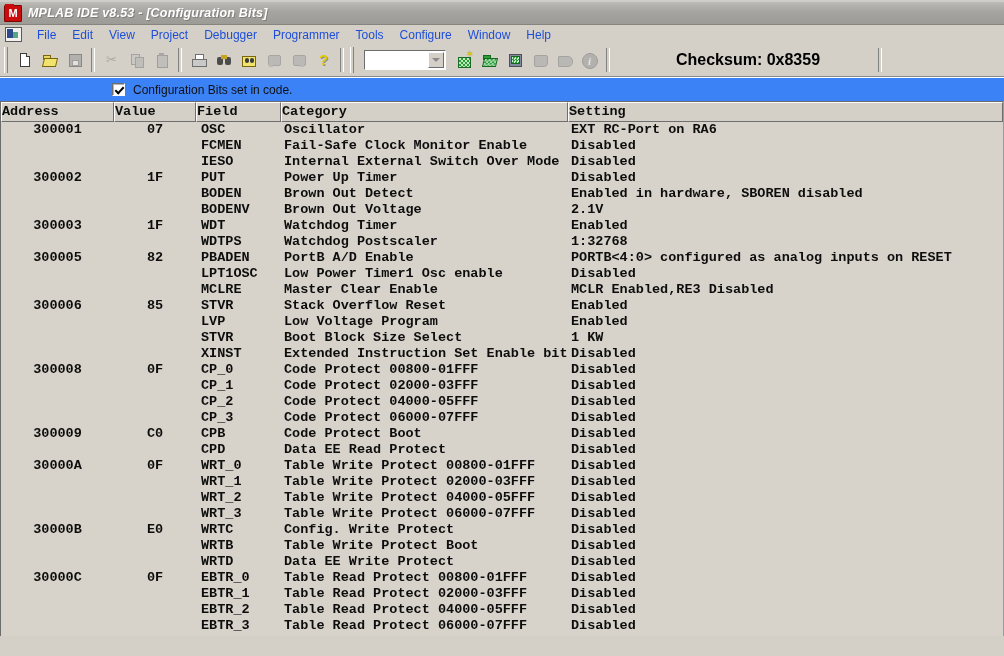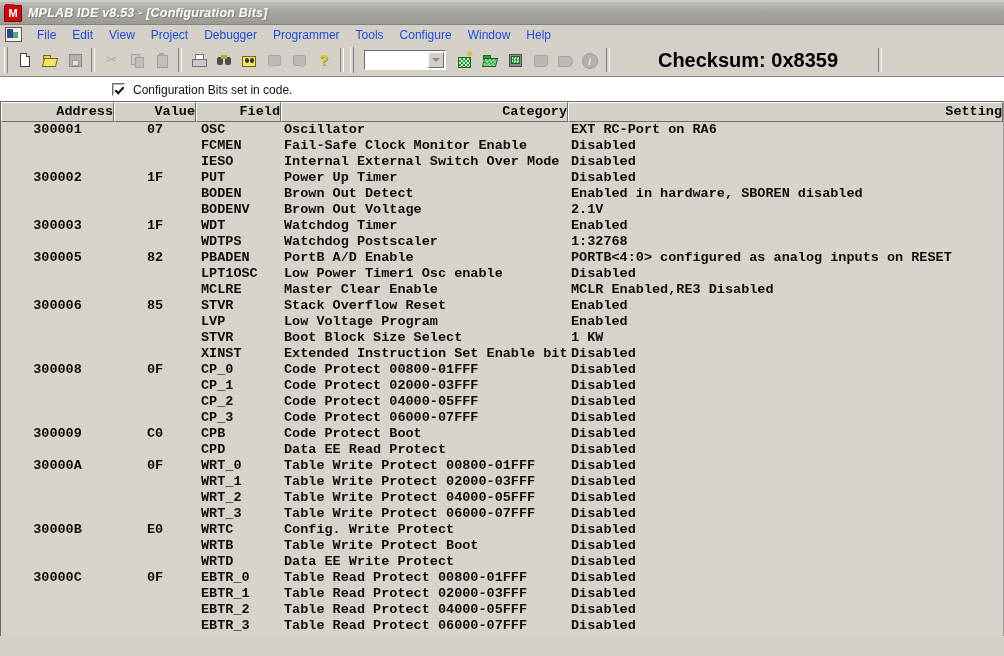--- a/index.html
+++ b/index.html
@@ -71,33 +71,33 @@
   .ic-info{width:14px;height:14px;margin-top:1px;border-radius:50%;background:#9e9e9e;border:1px solid #7b7b7b;
     color:#efefef;font:bold italic 11px/14px "Liberation Serif",serif;text-align:center;}
   
   .combo{width:82px;height:20px;margin:0 6px;background:#fff;display:flex;align-items:center;
     border:1px solid;border-color:#6e6e6e #fdfdfd #fdfdfd #6e6e6e;box-sizing:border-box;flex:0 0 auto;}
   .combo-val{flex:1;font-size:11px;padding-left:3px;}
   .combo-btn{width:16px;height:16px;margin-right:1px;background:#d4d0c8;display:flex;align-items:center;justify-content:center;
     border:1px solid;border-color:#fdfdfd #6e6e6e #6e6e6e #fdfdfd;box-sizing:border-box;}
   .arrow{width:0;height:0;border-left:4px solid transparent;border-right:4px solid transparent;border-top:4px solid #8a8a8a;}
   .checksum-panel{width:252px;display:flex;justify-content:center;align-items:center;margin-left:8px;flex:0 0 auto;}
-  .checksum{font-weight:bold;font-size:20px;color:#000;white-space:nowrap;}
-  
-  .checkrow{height:23px;display:flex;align-items:center;background:#ffffff;border-top:1px solid #fff;padding-left:112px;}
+  .checksum{font-weight:bold;font-size:16px;color:#000;white-space:nowrap;}
+  
+  .checkrow{height:23px;display:flex;align-items:center;background:#3b82f6;border-top:1px solid #fff;padding-left:112px;}
   .checkbox{position:relative;width:13px;height:13px;background:#fff;box-sizing:border-box;
     border:1px solid;border-color:#6e6e6e #fdfdfd #fdfdfd #6e6e6e;box-shadow:inset 1px 1px 0 #b5b5b5;}
   .checkbox .tick{position:absolute;left:2px;top:3px;width:7px;height:3px;border-left:2px solid #000;border-bottom:2px solid #000;transform:rotate(-47deg);}
   .checklabel{margin-left:8px;font-size:12px;color:#111;}
   
   .grid{height:535px;background:#d7d3cb;border-left:1px solid #6b6b6b;border-right:1px solid #9a9a9a;
     box-sizing:border-box;overflow:hidden;
     font-family:"Liberation Mono","DejaVu Sans Mono",monospace;font-size:13.5px;font-weight:bold;color:#0d0d0d;}
   .ghead{display:flex;border-top:1px solid #6b6b6b;}
-  .hcell{height:20px;line-height:18px;box-sizing:border-box;background:#d4d0c8;text-align:right;
+  .hcell{height:20px;line-height:18px;box-sizing:border-box;background:#d4d0c8;text-align:left;
     border:1px solid;border-color:#fdfdfd #6e6e6e #6e6e6e #fdfdfd;overflow:hidden;white-space:nowrap;}
   .grow{display:flex;height:16px;line-height:16px;white-space:nowrap;}
   .gcell{box-sizing:border-box;overflow:visible;}
   .c1{width:113px;}
   .c2{width:82px;}
   .c3{width:85px;}
   .c4{width:287px;}
   .c5{flex:1;}
   .grow .c1,.grow .c2{text-align:center;}
   .grow .c3{padding-left:5px;}

